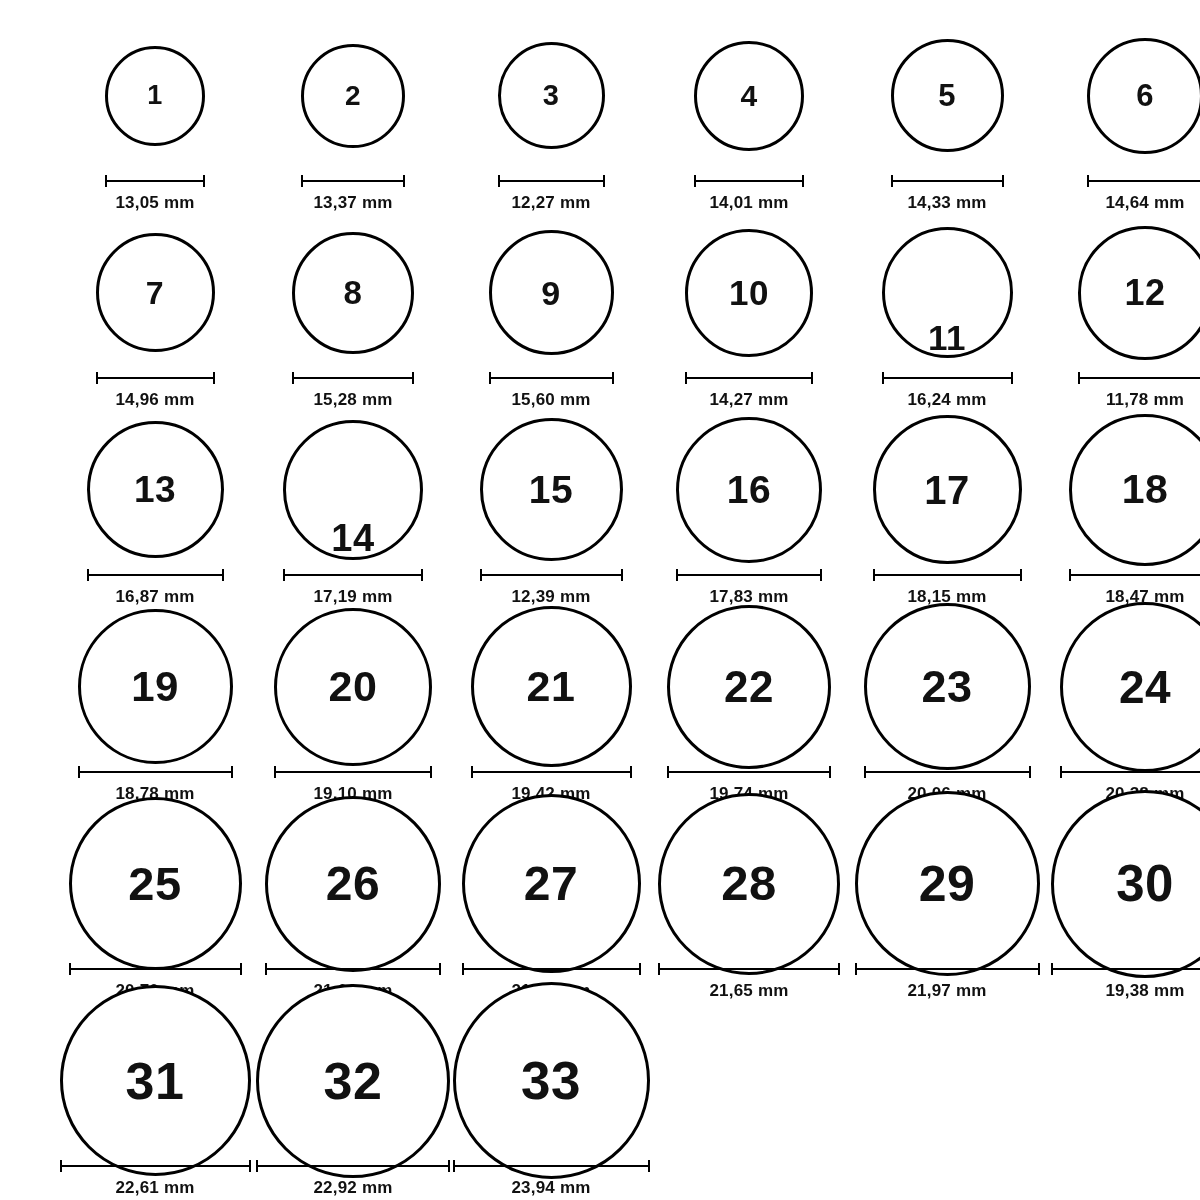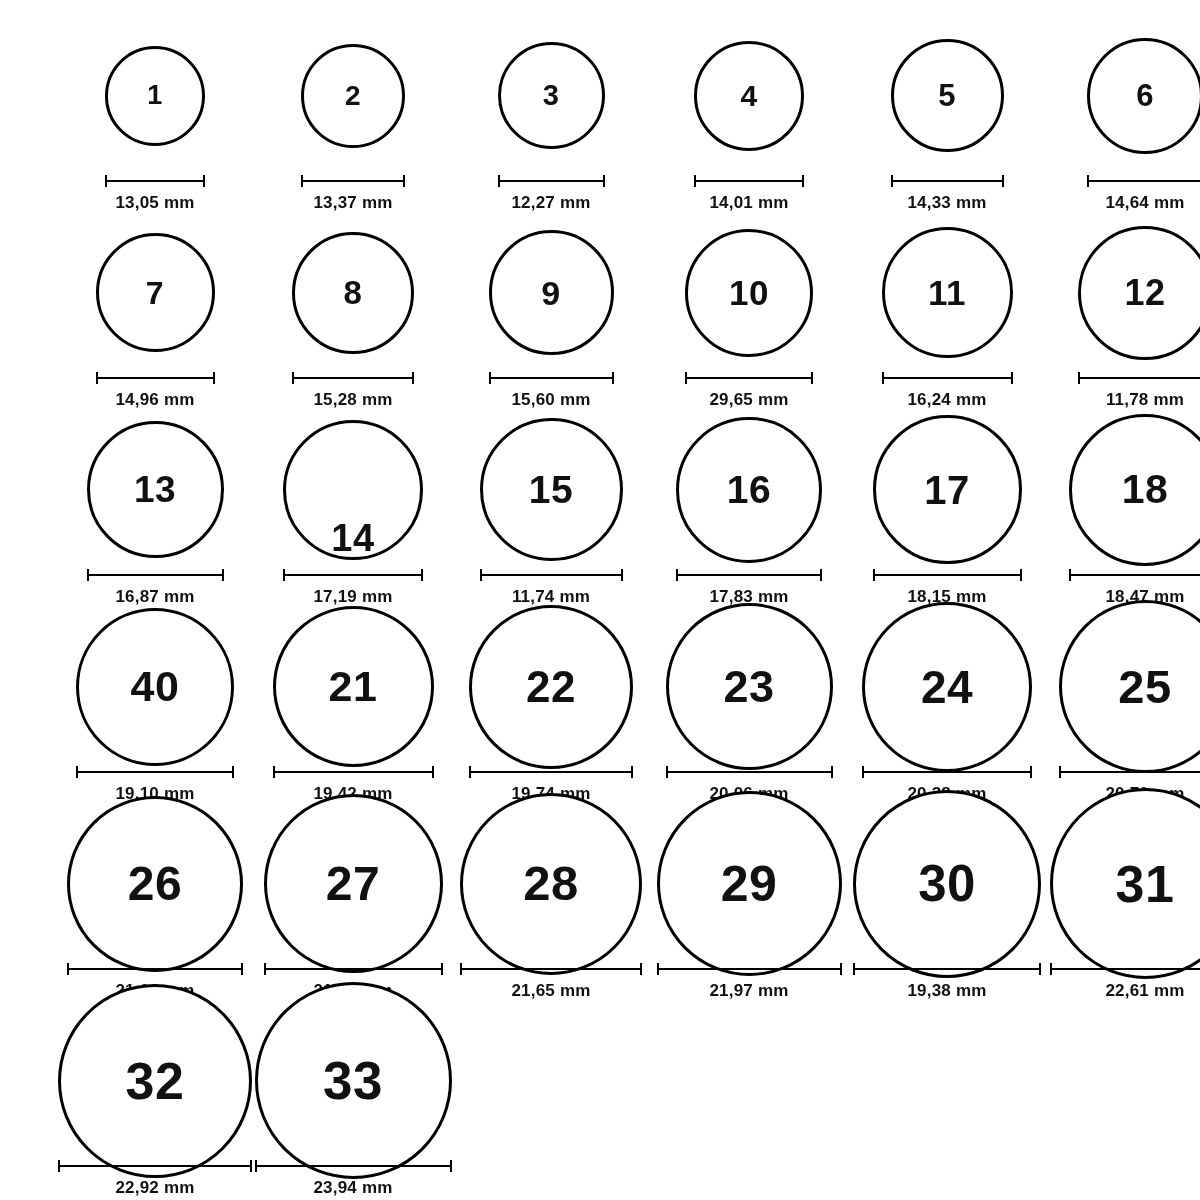--- a/index.html
+++ b/index.html
@@ -195,25 +195,25 @@
       </div>
       <div class="cell">
         <div class="ring-wrap">
           <div class="ring" style="width: 128px; height: 128px;">
             <span class="ring-label" style="font-size: 35px;">10</span>
           </div>
         </div>
         <div class="measure">
           <div class="bar" style="width: 128px;"></div>
         </div>
-        <div class="mm">29,65 mm</div>
-      </div>
-      <div class="cell">
-        <div class="ring-wrap">
-          <div class="ring" style="width: 131px; height: 131px;">
+        <div class="mm">14,27 mm</div>
+      </div>
+      <div class="cell">
+        <div class="ring-wrap">
+          <div class="ring" style="width: 131px; height: 131px; align-items: flex-end;">
             <span class="ring-label" style="font-size: 35px;">11</span>
           </div>
         </div>
         <div class="measure">
           <div class="bar" style="width: 131px;"></div>
         </div>
         <div class="mm">16,24 mm</div>
       </div>
       <div class="cell">
         <div class="ring-wrap">
@@ -250,21 +250,21 @@
       </div>
       <div class="cell">
         <div class="ring-wrap">
           <div class="ring" style="width: 143px; height: 143px;">
             <span class="ring-label" style="font-size: 39px;">15</span>
           </div>
         </div>
         <div class="measure">
           <div class="bar" style="width: 143px;"></div>
         </div>
-        <div class="mm">11,74 mm</div>
+        <div class="mm">12,39 mm</div>
       </div>
       <div class="cell">
         <div class="ring-wrap">
           <div class="ring" style="width: 146px; height: 146px;">
             <span class="ring-label" style="font-size: 39px;">16</span>
           </div>
         </div>
         <div class="measure">
           <div class="bar" style="width: 146px;"></div>
         </div>
@@ -287,22 +287,33 @@
             <span class="ring-label" style="font-size: 41px;">18</span>
           </div>
         </div>
         <div class="measure">
           <div class="bar" style="width: 152px;"></div>
         </div>
         <div class="mm">18,47 mm</div>
       </div>
       <div class="cell">
         <div class="ring-wrap">
+          <div class="ring" style="width: 155px; height: 155px;">
+            <span class="ring-label" style="font-size: 42px;">19</span>
+          </div>
+        </div>
+        <div class="measure">
+          <div class="bar" style="width: 155px;"></div>
+        </div>
+        <div class="mm">18,78 mm</div>
+      </div>
+      <div class="cell">
+        <div class="ring-wrap">
           <div class="ring" style="width: 158px; height: 158px;">
-            <span class="ring-label" style="font-size: 43px;">40</span>
+            <span class="ring-label" style="font-size: 43px;">20</span>
           </div>
         </div>
         <div class="measure">
           <div class="bar" style="width: 158px;"></div>
         </div>
         <div class="mm">19,10 mm</div>
       </div>
       <div class="cell">
         <div class="ring-wrap">
           <div class="ring" style="width: 161px; height: 161px;">

